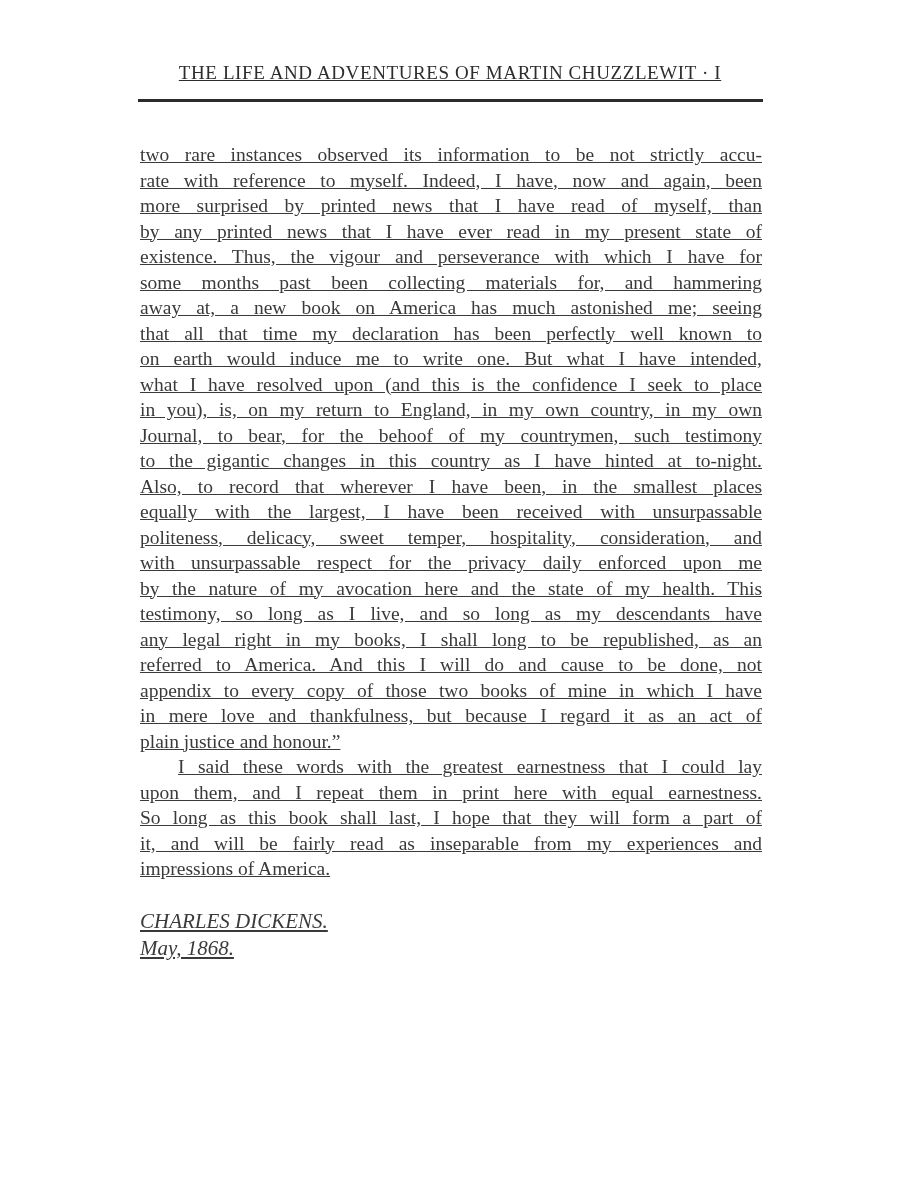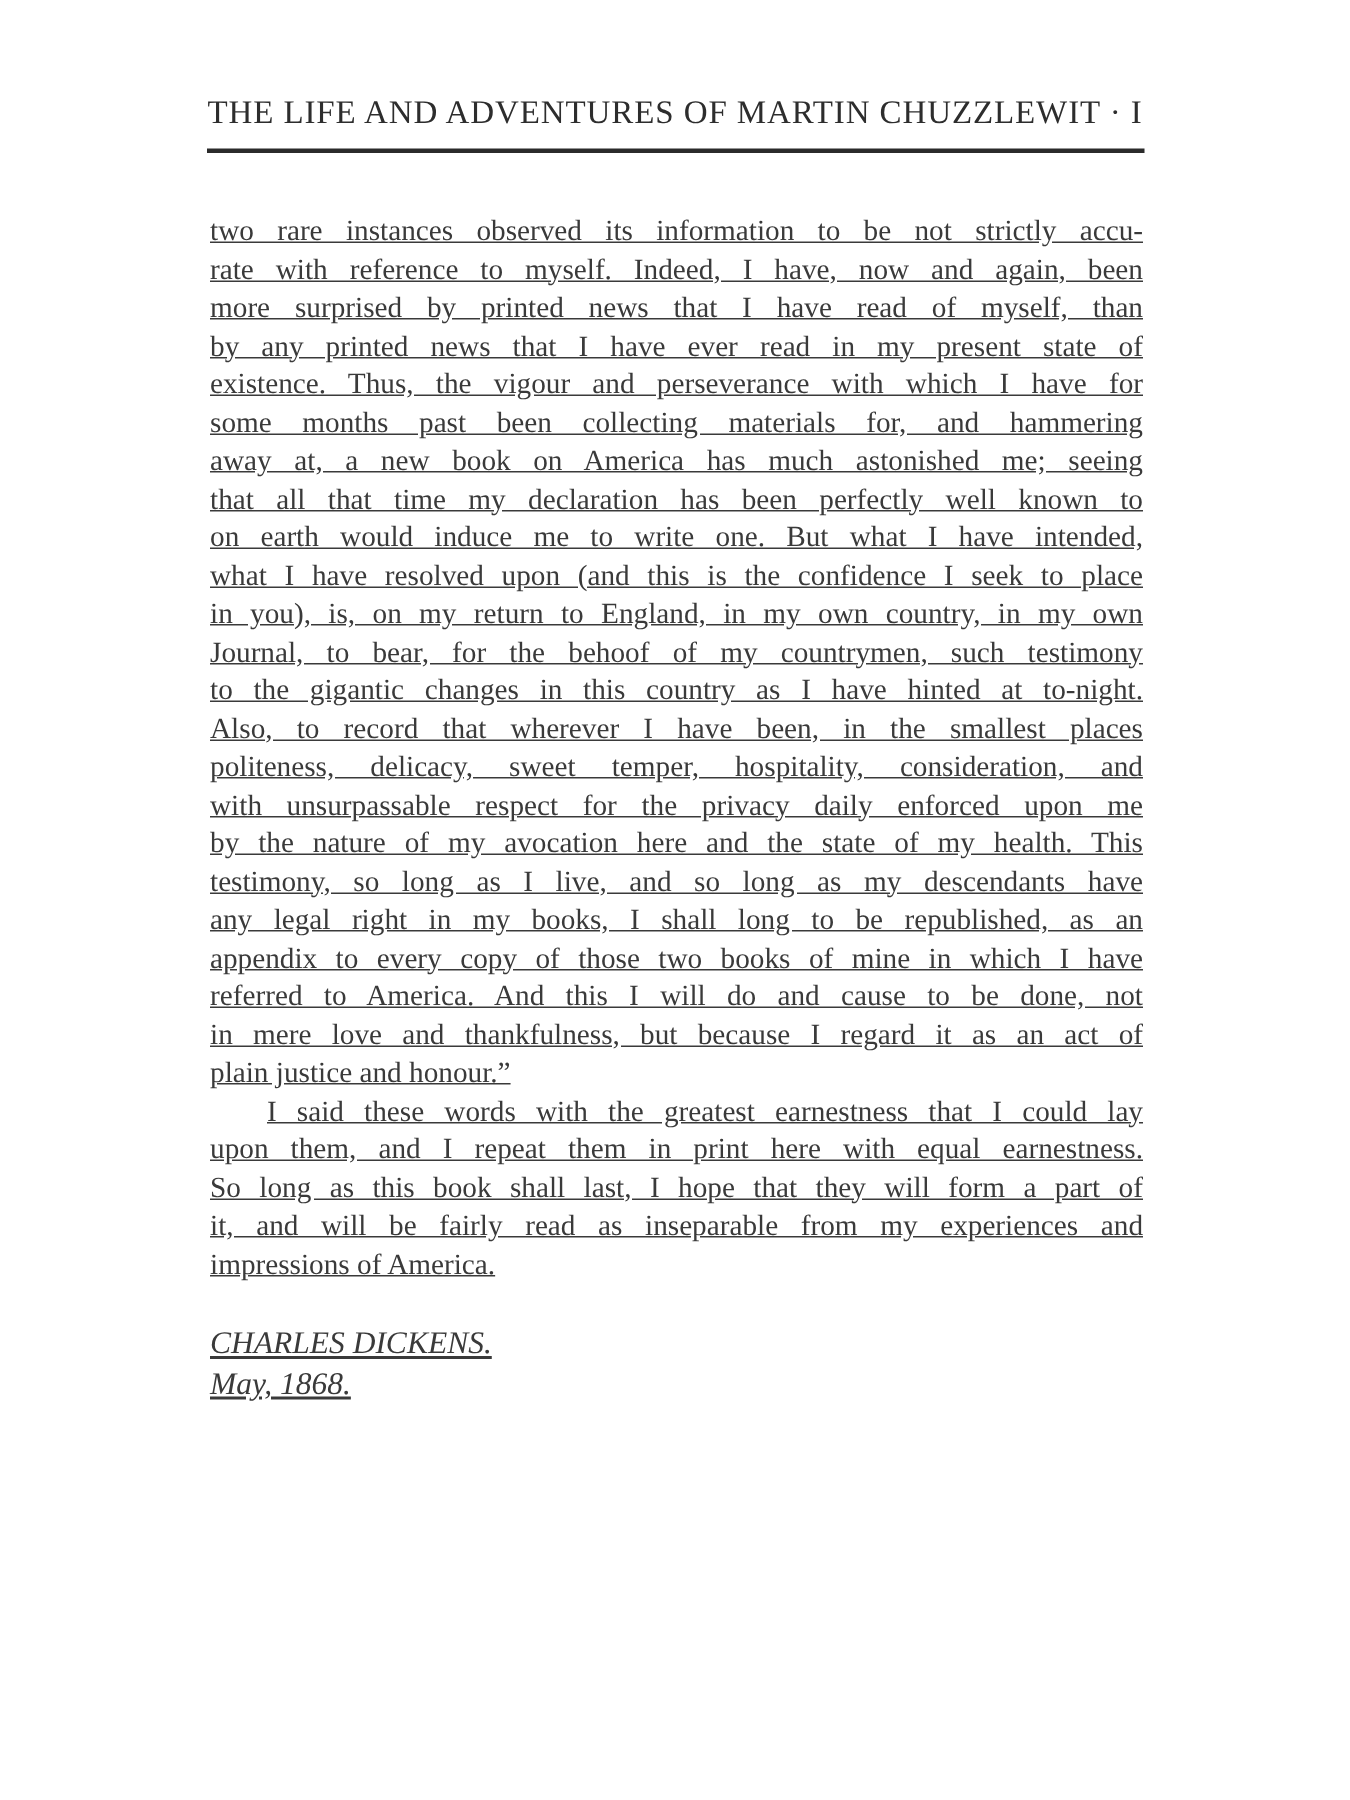--- a/index.html
+++ b/index.html
@@ -22,24 +22,25 @@
     position: absolute;
     top: 0; left: 0;
     width: 100%;
   }
   .header-title {
     position: absolute;
     top: 62px;
     left: 0;
     width: 100%;
     text-align: center;
-    font-size: 22px;
+    font-size: 19px;
     letter-spacing: 0.6px;
     color: var(--header-text);
     white-space: nowrap;
+    text-decoration: underline;
   }
   .header-rule {
     position: absolute;
     top: 99px;
     left: 138px;
     width: 625px;
     height: 3px;
     background: var(--rule);
   }
   .body-text {
@@ -87,27 +88,28 @@
         <div class="line">existence. Thus, the vigour and perseverance with which I have for</div>
         <div class="line">some months past been collecting materials for, and hammering</div>
         <div class="line">away at, a new book on America has much astonished me; seeing</div>
         <div class="line">that all that time my declaration has been perfectly well known to</div>
         <div class="line">on earth would induce me to write one. But what I have intended,</div>
         <div class="line">what I have resolved upon (and this is the confidence I seek to place</div>
         <div class="line">in you), is, on my return to England, in my own country, in my own</div>
         <div class="line">Journal, to bear, for the behoof of my countrymen, such testimony</div>
         <div class="line">to the gigantic changes in this country as I have hinted at to-night.</div>
         <div class="line">Also, to record that wherever I have been, in the smallest places</div>
+        <div class="line">equally with the largest, I have been received with unsurpassable</div>
         <div class="line">politeness, delicacy, sweet temper, hospitality, consideration, and</div>
         <div class="line">with unsurpassable respect for the privacy daily enforced upon me</div>
         <div class="line">by the nature of my avocation here and the state of my health. This</div>
         <div class="line">testimony, so long as I live, and so long as my descendants have</div>
         <div class="line">any legal right in my books, I shall long to be republished, as an</div>
+        <div class="line">referred to America. And this I will do and cause to be done, not</div>
         <div class="line">appendix to every copy of those two books of mine in which I have</div>
-        <div class="line">referred to America. And this I will do and cause to be done, not</div>
         <div class="line">in mere love and thankfulness, but because I regard it as an act of</div>
         <div class="line last">plain justice and honour.”</div>
       </div>
       <div class="paragraph">
         <div class="line indent">I said these words with the greatest earnestness that I could lay</div>
         <div class="line">upon them, and I repeat them in print here with equal earnestness.</div>
         <div class="line">So long as this book shall last, I hope that they will form a part of</div>
         <div class="line">it, and will be fairly read as inseparable from my experiences and</div>
         <div class="line last">impressions of America.</div>
       </div>

